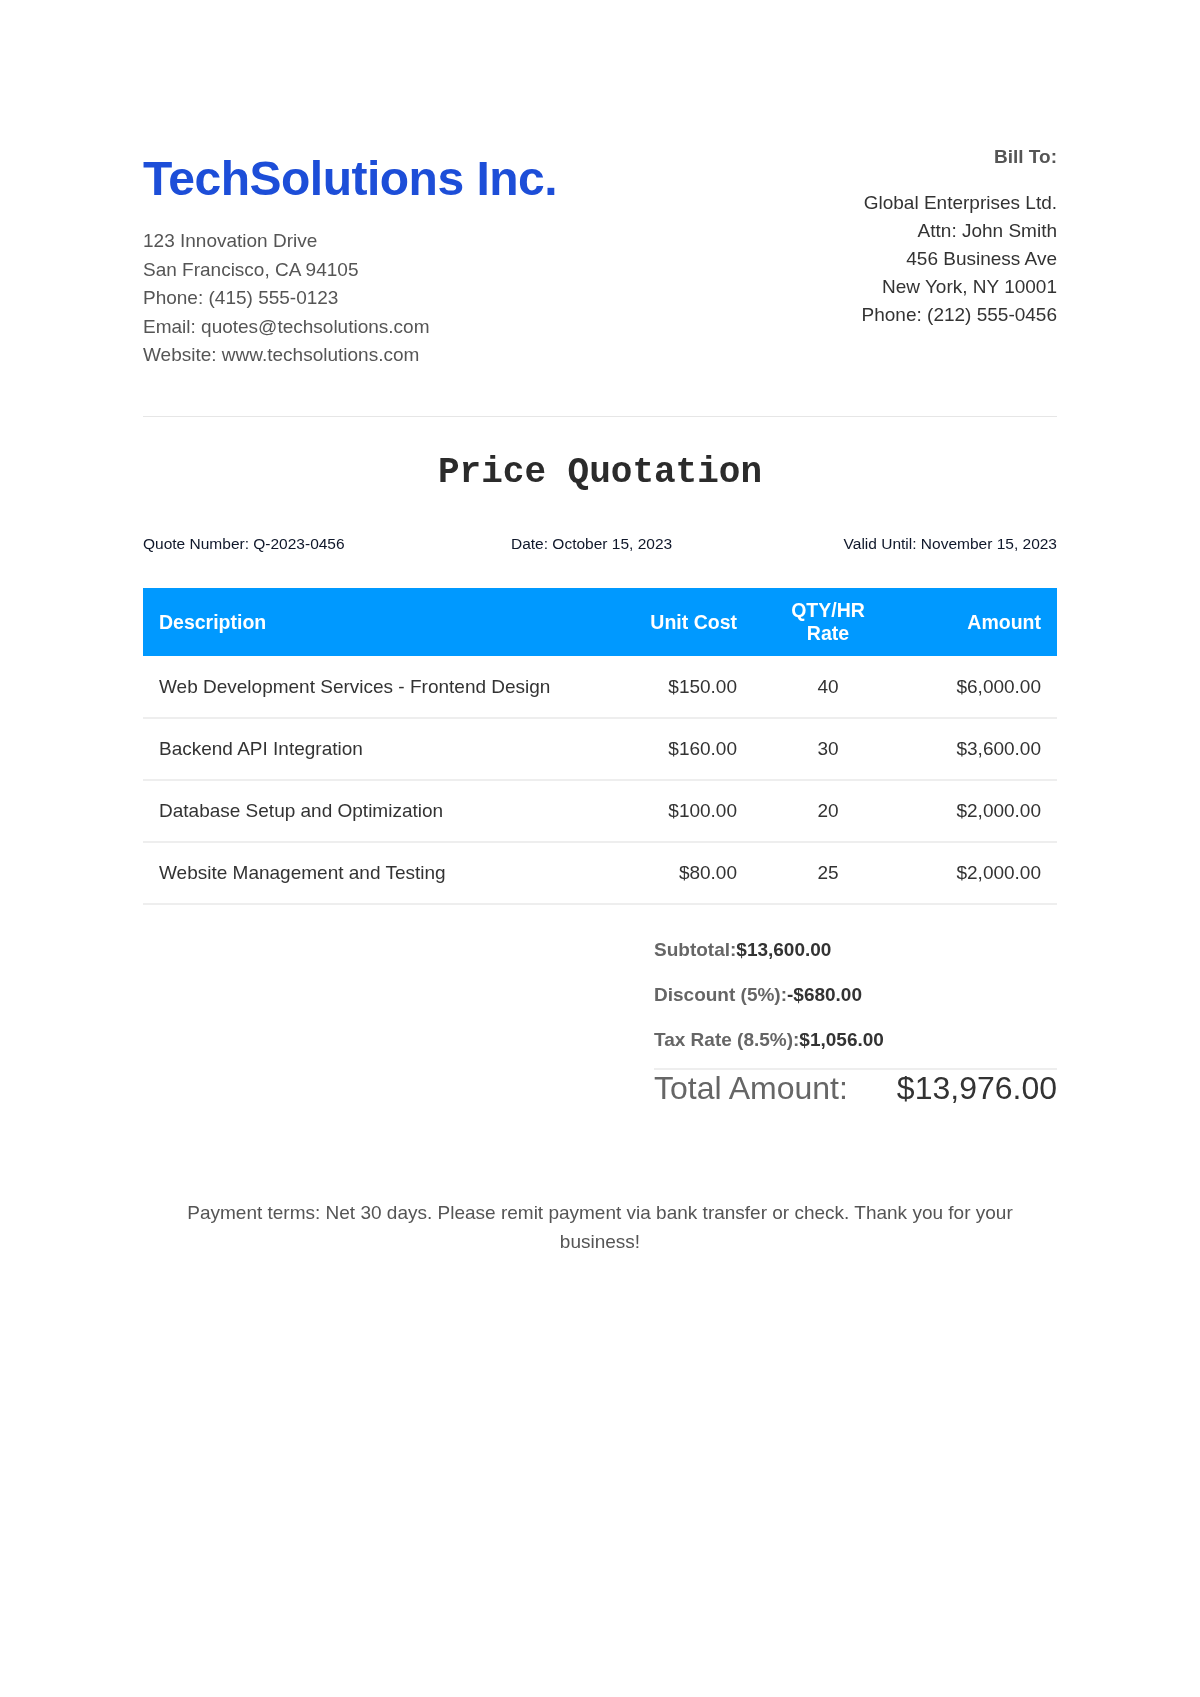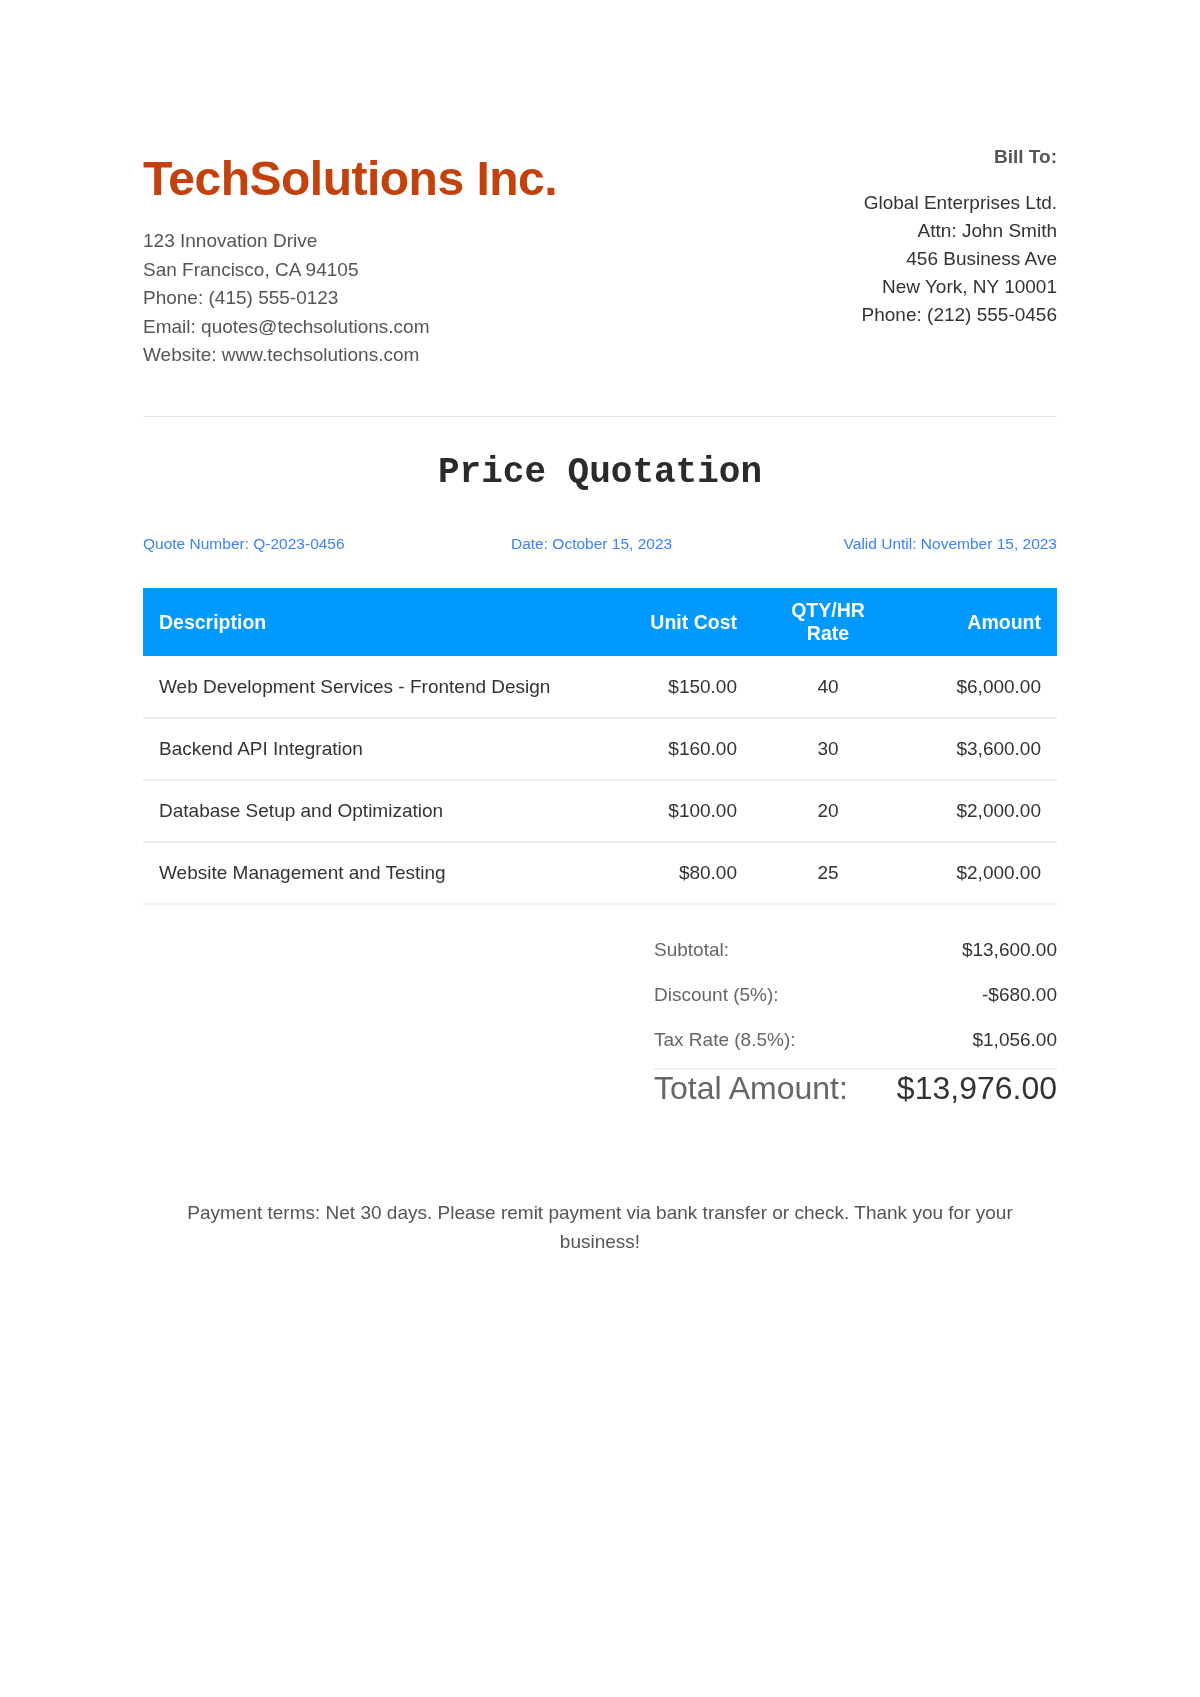--- a/index.html
+++ b/index.html
@@ -1,47 +1,47 @@
 <!DOCTYPE html>
 <html><head>
 <meta charset="utf-8">
 <style>
   * { box-sizing: border-box; margin: 0; padding: 0; }
   html, body { width: 1200px; height: 1697px; background: #ffffff; }
   body { font-family: "Liberation Sans", sans-serif; color: #333333; position: relative; }
   .page { position: absolute; left: 143px; top: 0; width: 914px; }
 
   .header { position: absolute; top: 145px; left: 0; width: 914px; height: 230px; }
-  .company-name { position: absolute; left: 0; top: 6px; font-size: 48px; font-weight: bold; color: #c2410c; letter-spacing: -0.5px; white-space: nowrap; }
+  .company-name { position: absolute; left: 0; top: 6px; font-size: 48px; font-weight: bold; color: #1d4ed8; letter-spacing: -0.5px; white-space: nowrap; }
   .company-lines { position: absolute; left: 0; top: 82px; font-size: 19px; line-height: 28.5px; color: #555555; }
   .bill-to { position: absolute; right: 0; top: 0; text-align: right; }
   .bill-to-label { font-size: 19px; font-weight: bold; color: #555555; line-height: 24px; }
   .bill-to-lines { margin-top: 20px; font-size: 19px; line-height: 28px; color: #333333; }
 
   .divider { position: absolute; left: 0; width: 914px; height: 1px; background: #e6e6e6; }
 
   .doc-title { position: absolute; top: 452px; left: 0; width: 914px; text-align: center; font-size: 36px; font-weight: bold; color: #2b2b2b; font-family: Liberation Mono, monospace; }
 
-  .meta-row { position: absolute; top: 535px; left: 0; width: 914px; height: 20px; font-size: 15.5px; color: #3b82f6; }
+  .meta-row { position: absolute; top: 535px; left: 0; width: 914px; height: 20px; font-size: 15.5px; color: #0f172a; }
   .meta-row span { position: absolute; top: 0; white-space: nowrap; }
   .meta-quote { left: 0; }
   .meta-date { left: 368px; }
   .meta-valid { right: 0; }
 
   .items { position: absolute; top: 588px; left: 0; width: 914px; border-collapse: collapse; }
   .items thead tr { background: #0099ff; height: 68px; margin-top: 8px; }
   .items th { color: #ffffff; font-size: 19.5px; font-weight: bold; padding: 0 16px; }
   .items td { font-size: 19px; color: #333333; padding: 0 16px; height: 62px; border-bottom: 2px solid #eeeeee; }
   .col-desc { text-align: left; width: 480px; }
   .col-cost { text-align: right; width: 130px; }
   .col-qty { text-align: center; width: 150px; }
   .col-amt { text-align: right; }
 
   .totals { position: absolute; top: 935px; left: 511px; width: 403px; }
-  .totals-row { display: flex; justify-content: space-between; font-size: 19px; height: 45px; line-height: 30px; }
+  .totals-row { display: flex; font-size: 19px; height: 45px; line-height: 30px; font-weight: bold; }
   .totals-row .lbl { color: #666666; }
   .totals-row .val { color: #333333; }
   .totals-divider { height: 2px; background: #eeeeee; margin-top: -2px; }
   .grand-row { display: flex; justify-content: space-between; align-items: baseline; }
   .grand-row .lbl { font-size: 32px; color: #666666; }
   .grand-row .val { font-size: 32px; color: #333333; }
 
   .payment-terms { position: absolute; top: 1198px; left: 0; width: 914px; text-align: center; font-size: 19px; line-height: 29px; color: #555555; padding: 0 14px; }
 </style>
 </head>

